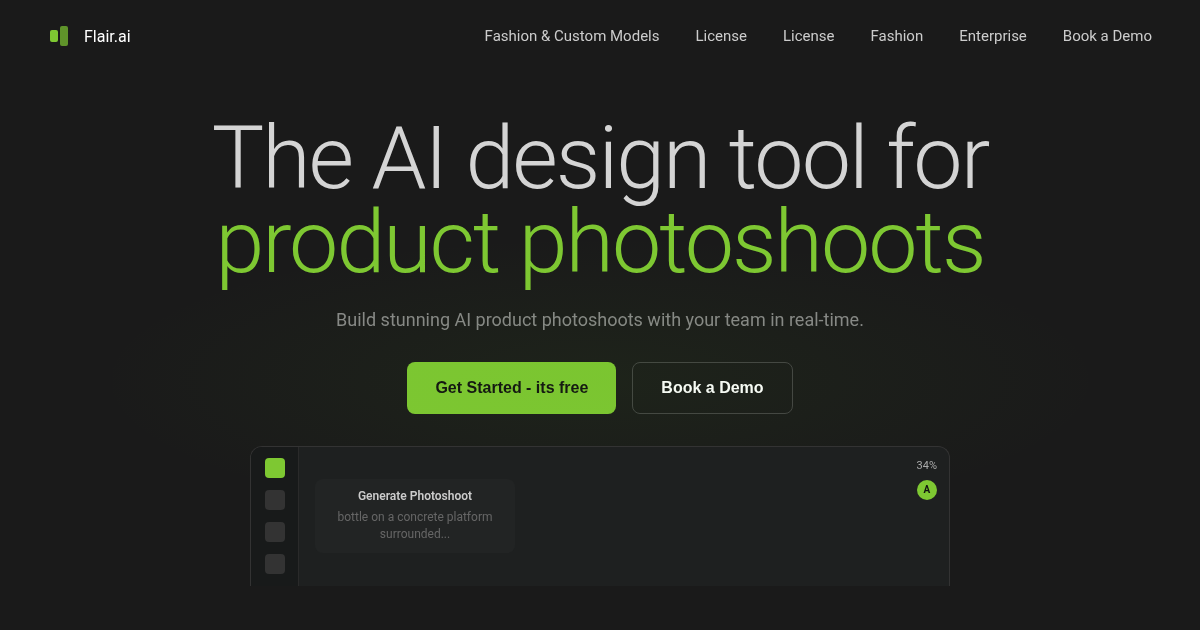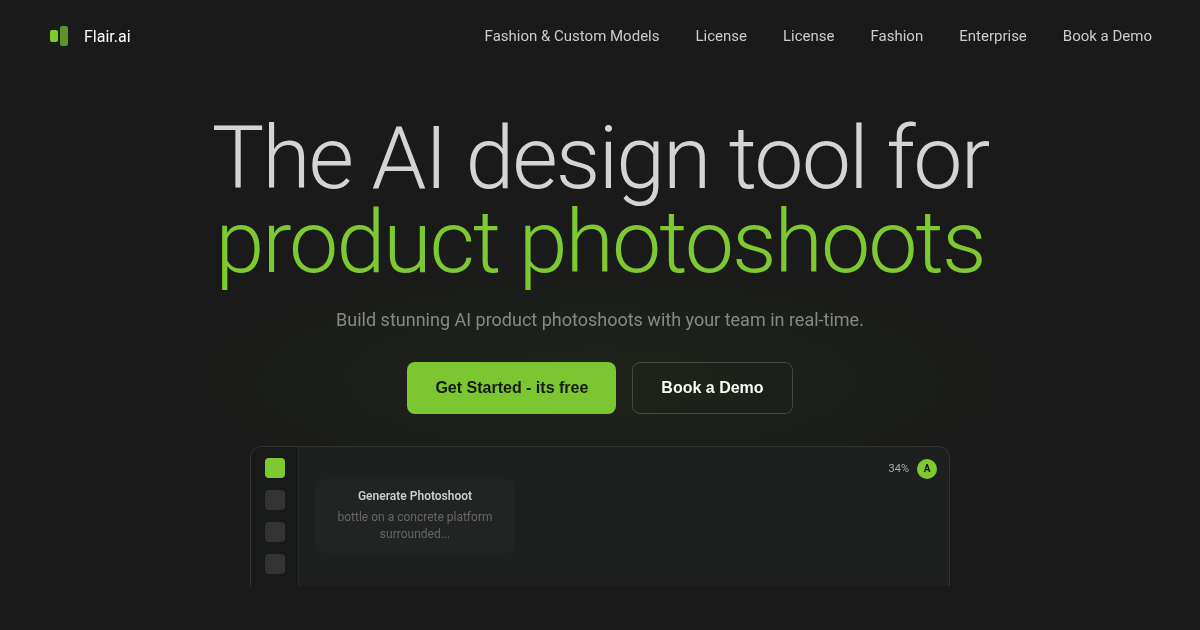--- a/index.html
+++ b/index.html
@@ -219,20 +219,21 @@
       justify-content: center;
     }
 
     .app-toolbar {
       position: absolute;
       top: 12px;
       right: 12px;
       display: flex;
       align-items: center;
       gap: 8px;
+      flex-direction: column;
     }
 
     .app-toolbar-badge {
       background: #7ec832;
       color: #111;
       border-radius: 50%;
       width: 20px;
       height: 20px;
       font-size: 10px;
       font-weight: 700;

